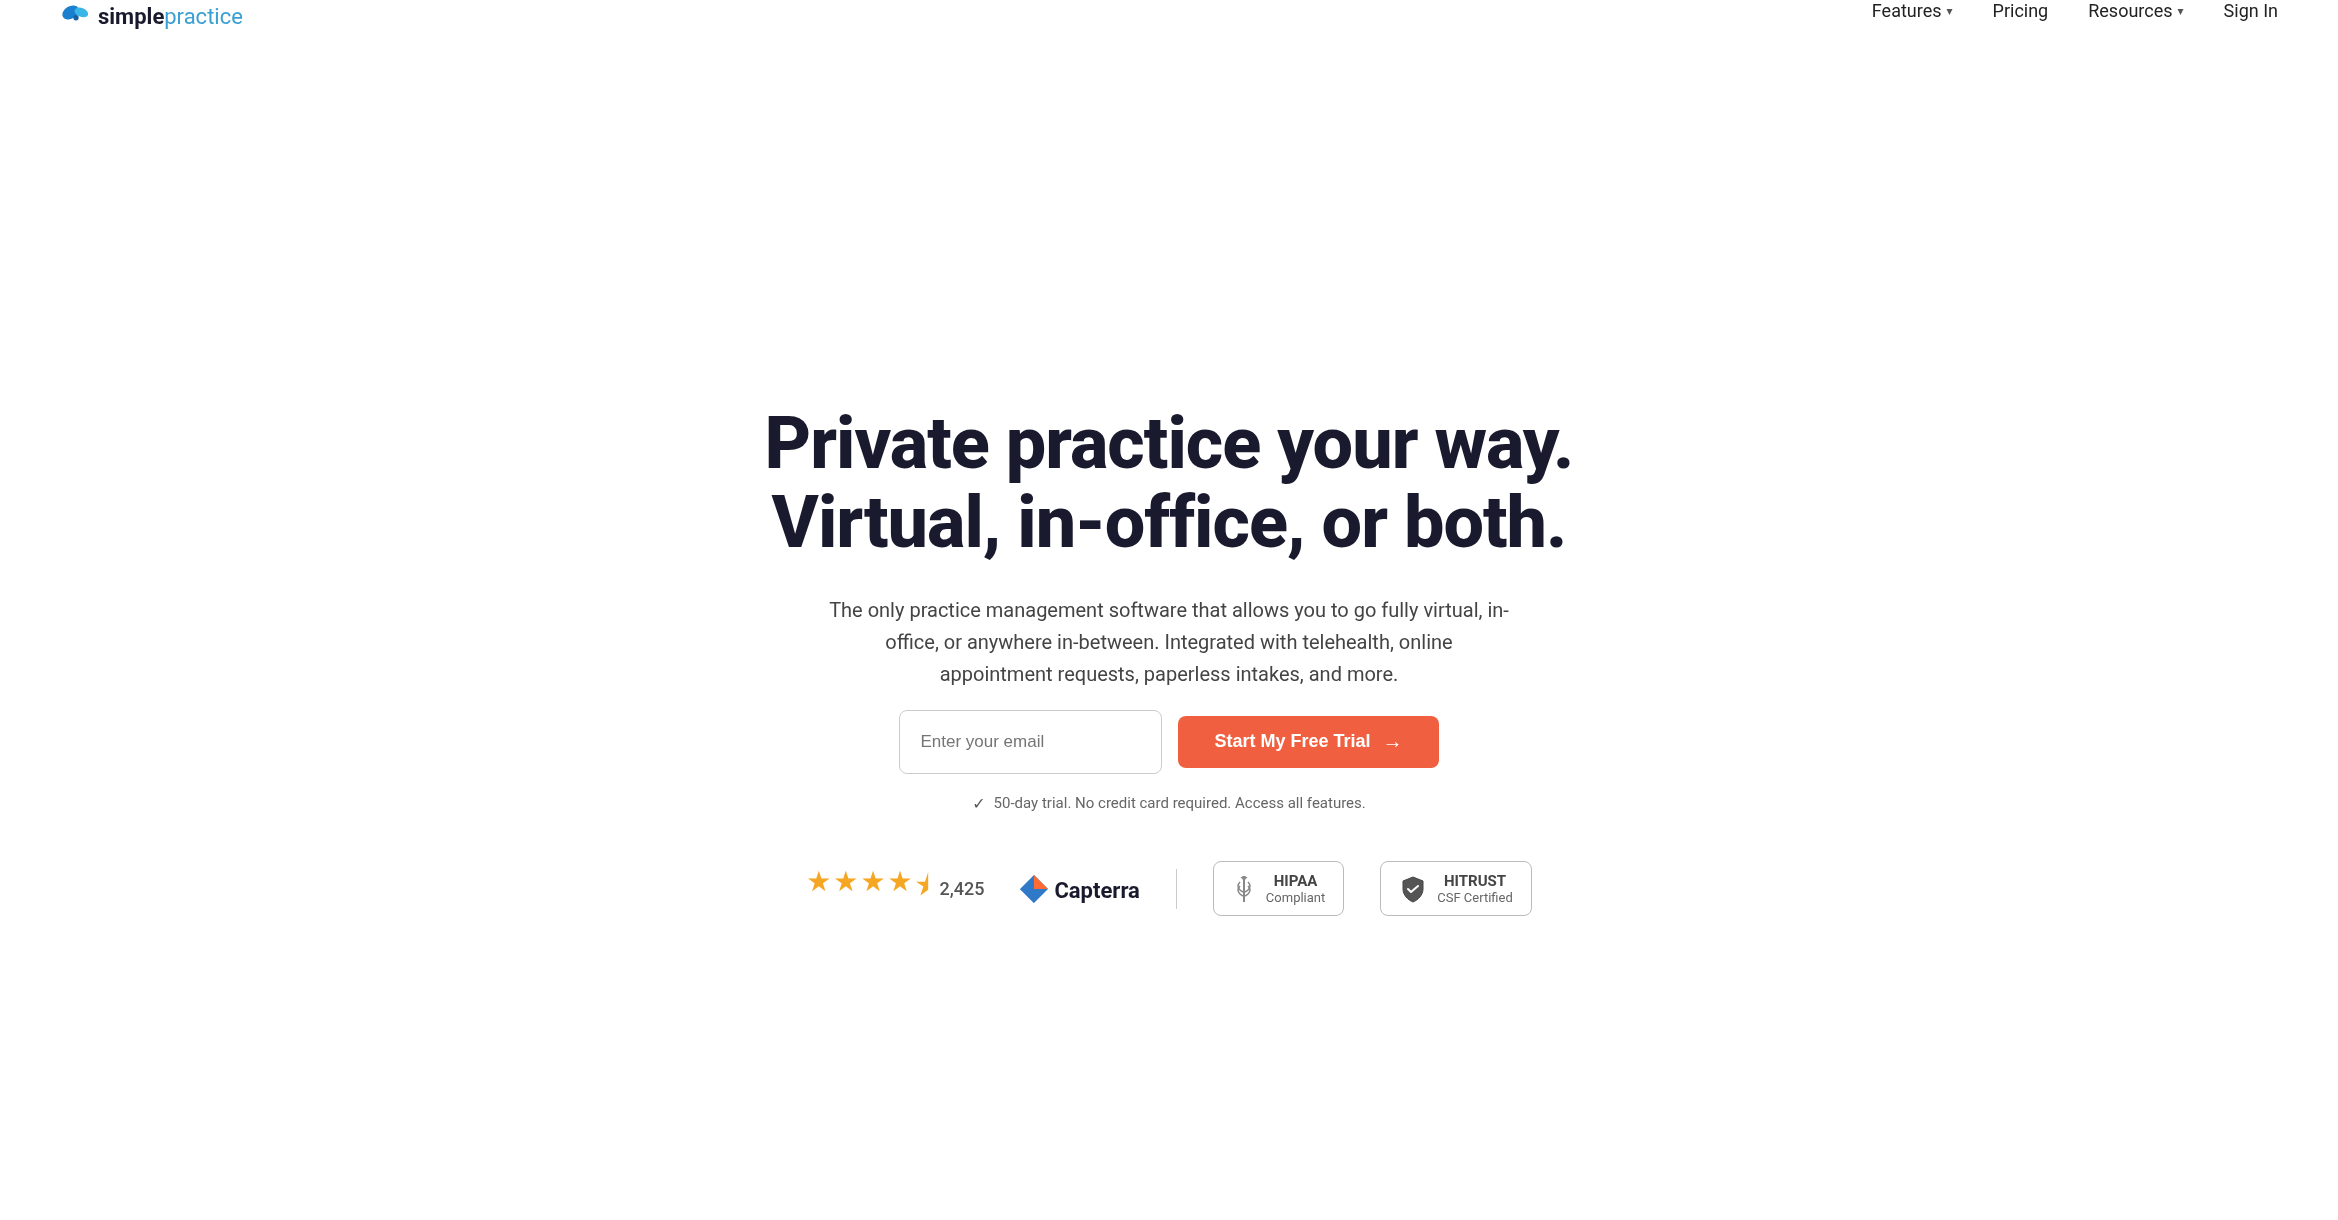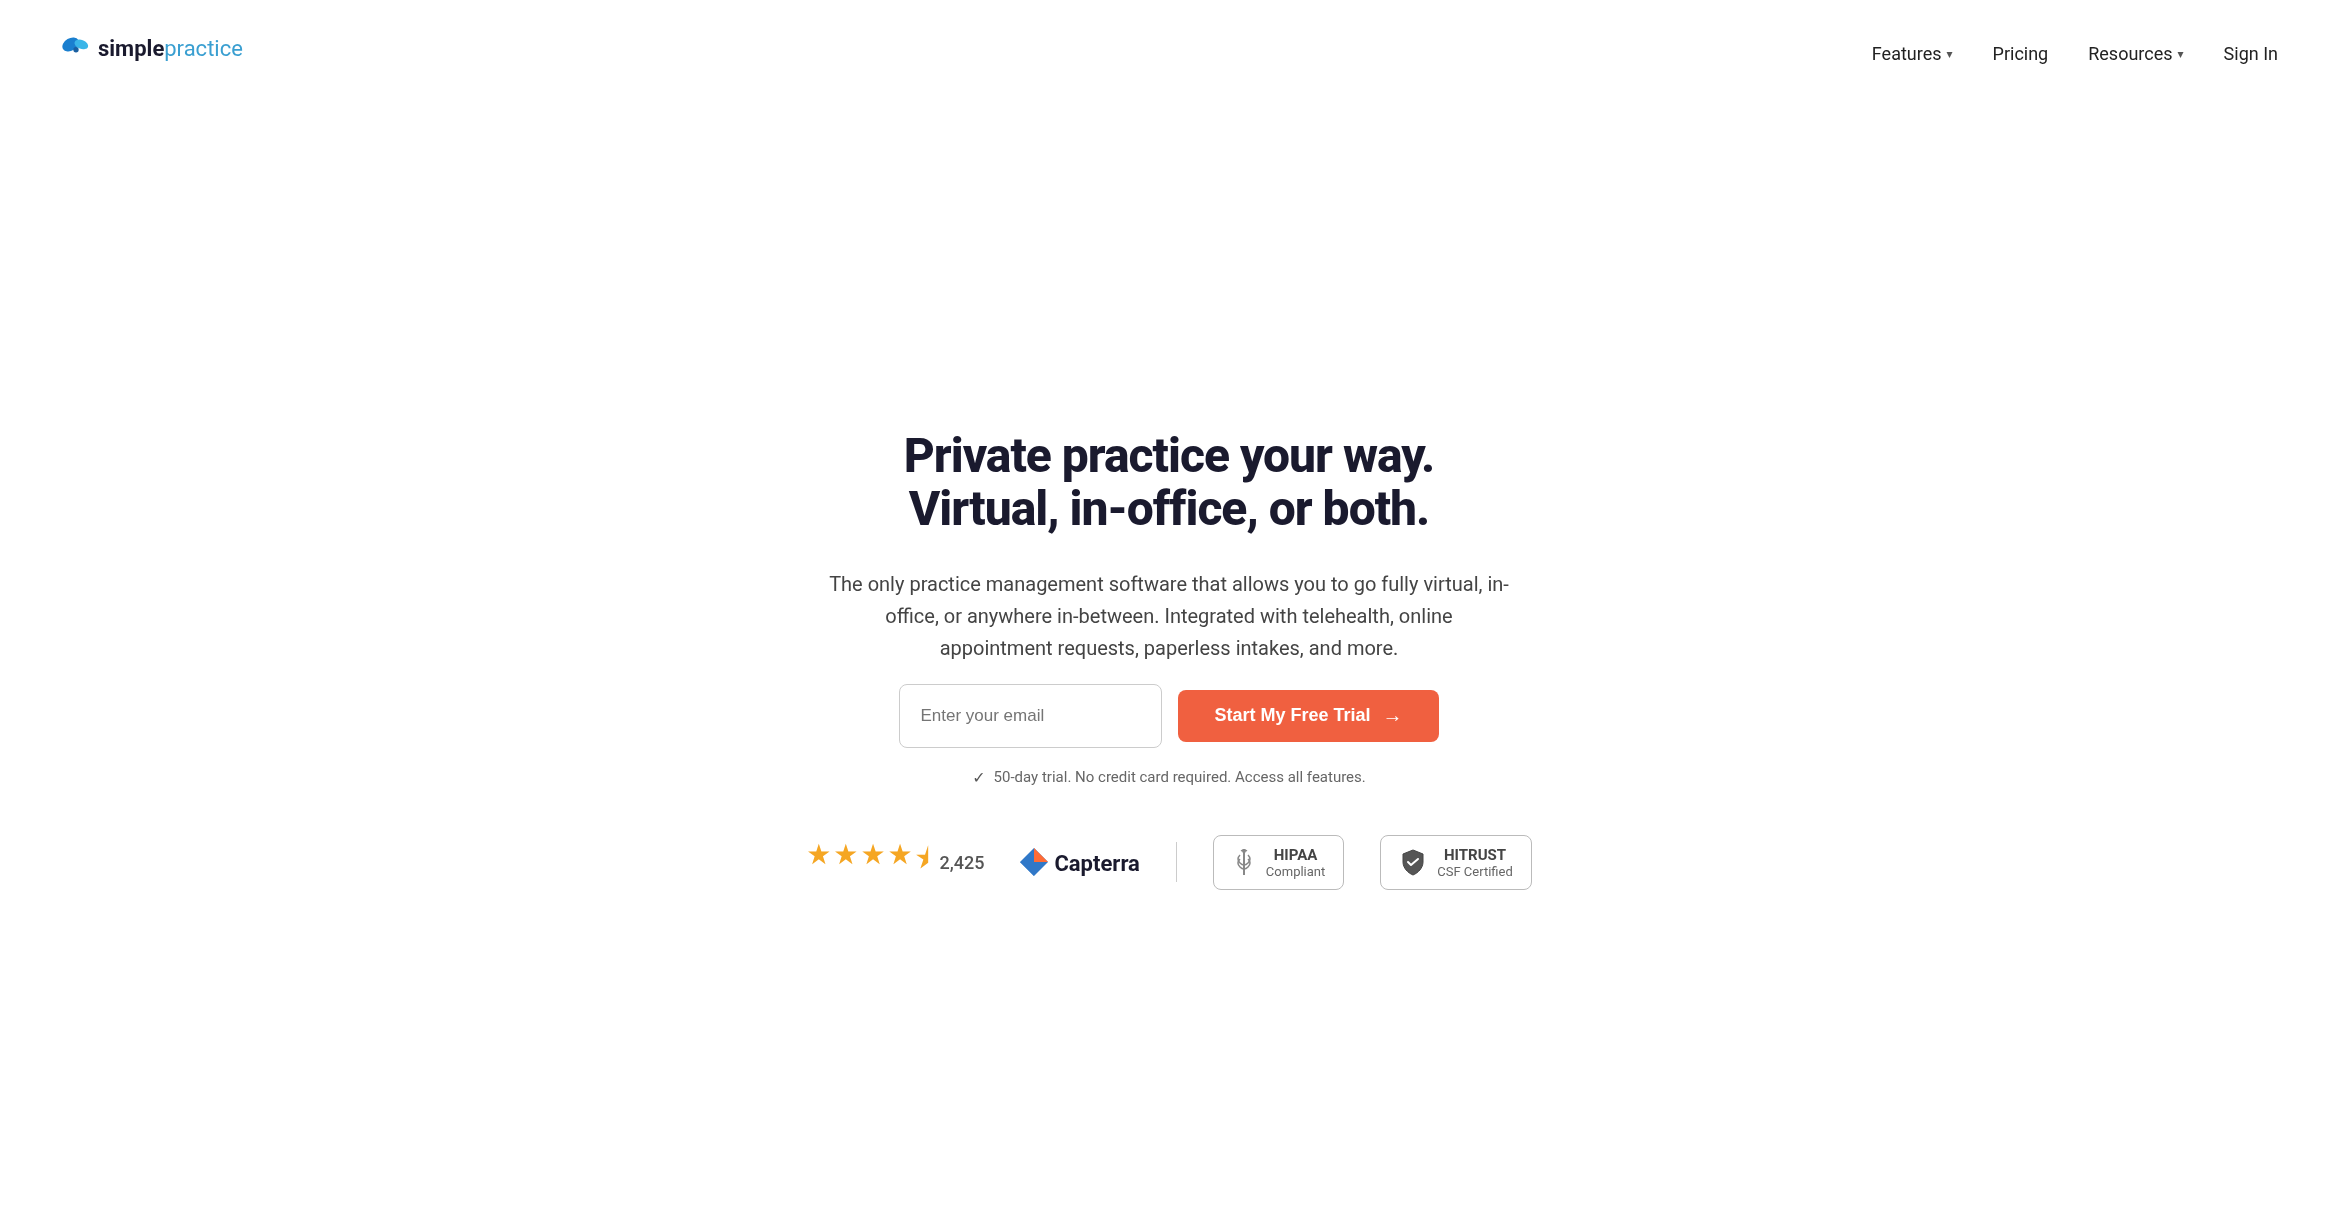--- a/index.html
+++ b/index.html
@@ -10,23 +10,23 @@
 
     body {
       font-family: -apple-system, BlinkMacSystemFont, 'Segoe UI', Roboto, Helvetica, Arial, sans-serif;
       background: #f8f8f8;
       min-height: 100vh;
     }
 
     
     header {
       display: flex;
-      align-items: flex-end;
+      align-items: flex-start;
       justify-content: space-between;
-      padding: 16px 60px;
+      padding: 0 60px;
       height: 80px;
       background: #fff;
       position: sticky;
       top: 0;
       z-index: 100;
     }
 
     .logo-container {
       display: flex;
       align-items: center;
@@ -89,21 +89,21 @@
       flex-direction: column;
       align-items: center;
       justify-content: center;
       text-align: center;
       padding: 80px 40px 60px;
       background: #fff;
       min-height: calc(100vh - 80px);
     }
 
     .hero-title {
-      font-size: 48px;
+      font-size: 72px;
       font-weight: 800;
       color: #1a1a2e;
       line-height: 1.1;
       max-width: 900px;
       margin-bottom: 32px;
       letter-spacing: -1px;
     }
 
     .hero-subtitle {
       font-size: 20px;

